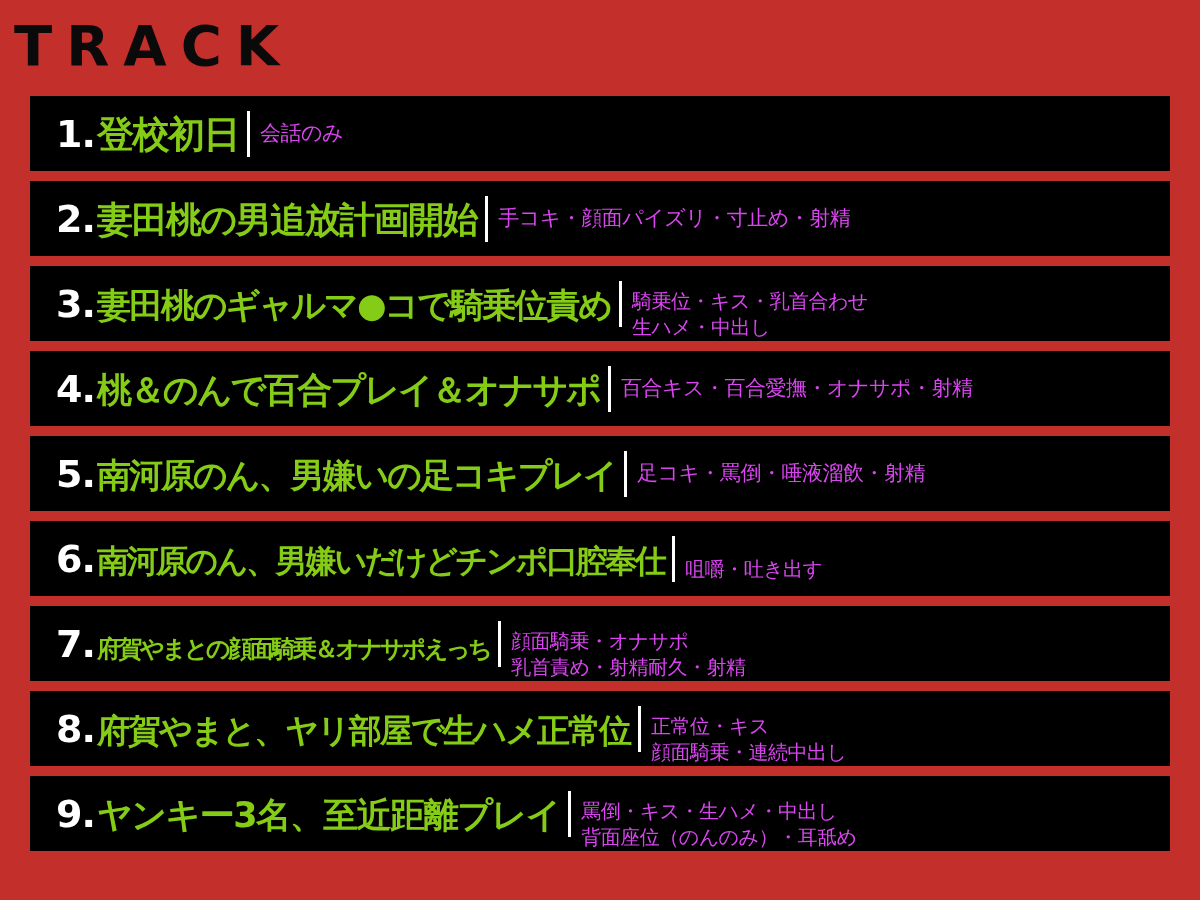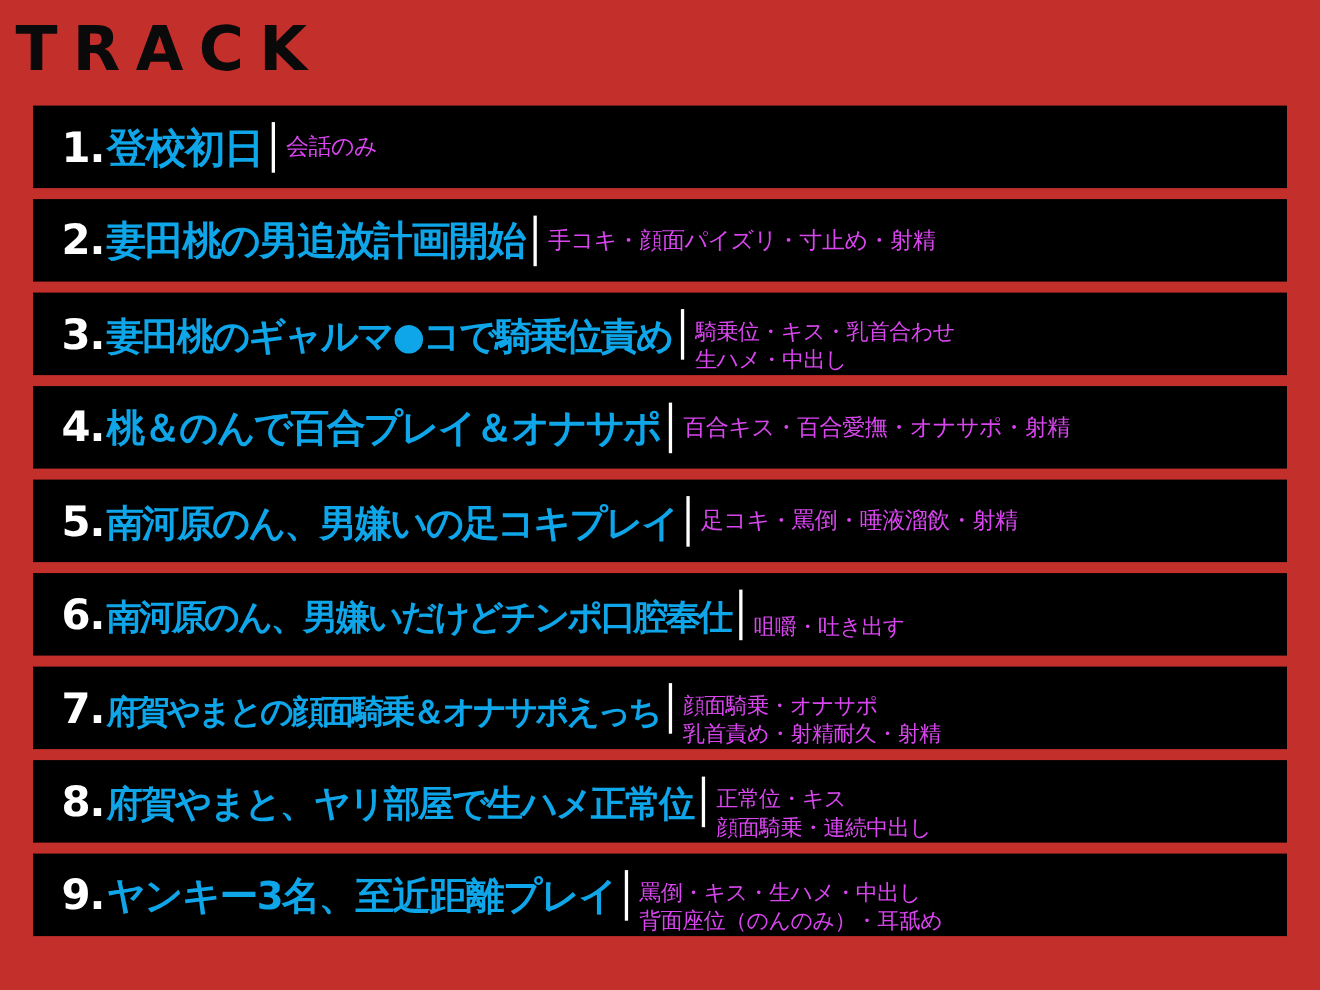--- a/index.html
+++ b/index.html
@@ -70,21 +70,21 @@
   .track-num {
     color: #ffffff;
     font-size: 38px;
     font-weight: 700;
     line-height: 1;
     letter-spacing: -1px;
     font-family: "DejaVu Sans", "Liberation Sans", sans-serif;
   }
 
   .track-title {
-    color: #0ea5e9;
+    color: #84cc16;
     font-size: 37px;
     font-weight: 700;
     line-height: 1;
     letter-spacing: -1.5px;
     margin-left: 2px;
     font-family: "DejaVu Sans", "Liberation Sans", sans-serif;
   }
 
   .divider {
     flex: 0 0 auto;
@@ -106,21 +106,21 @@
     font-family: "DejaVu Sans", "Liberation Sans", sans-serif;
   }
   .track-desc .dline { display: block; }
 
   
   .track-row.t2 .track-title { font-size: 36px; }
   .track-row.t3 .track-title { font-size: 34px; letter-spacing: -2px; }
   .track-row.t4 .track-title { font-size: 35px; letter-spacing: -2px; }
   .track-row.t5 .track-title { font-size: 34px; letter-spacing: -2px; }
   .track-row.t6 .track-title { font-size: 32px; letter-spacing: -2.5px; }
-  .track-row.t7 .track-title { font-size: 30px; letter-spacing: -2.5px; }
+  .track-row.t7 .track-title { font-size: 24px; letter-spacing: -2.5px; }
   .track-row.t8 .track-title { font-size: 33px; letter-spacing: -2px; }
   .track-row.t9 .track-title { font-size: 35px; letter-spacing: -1.5px; }
 
   .track-row.two-line .track-desc { font-size: 20px; margin-top: 22px; }
   .track-row.t3 .track-desc,
   .track-row.t6 .track-desc,
   .track-row.t7 .track-desc,
   .track-row.t8 .track-desc,
   .track-row.t9 .track-desc { font-size: 20px; }
 </style>

